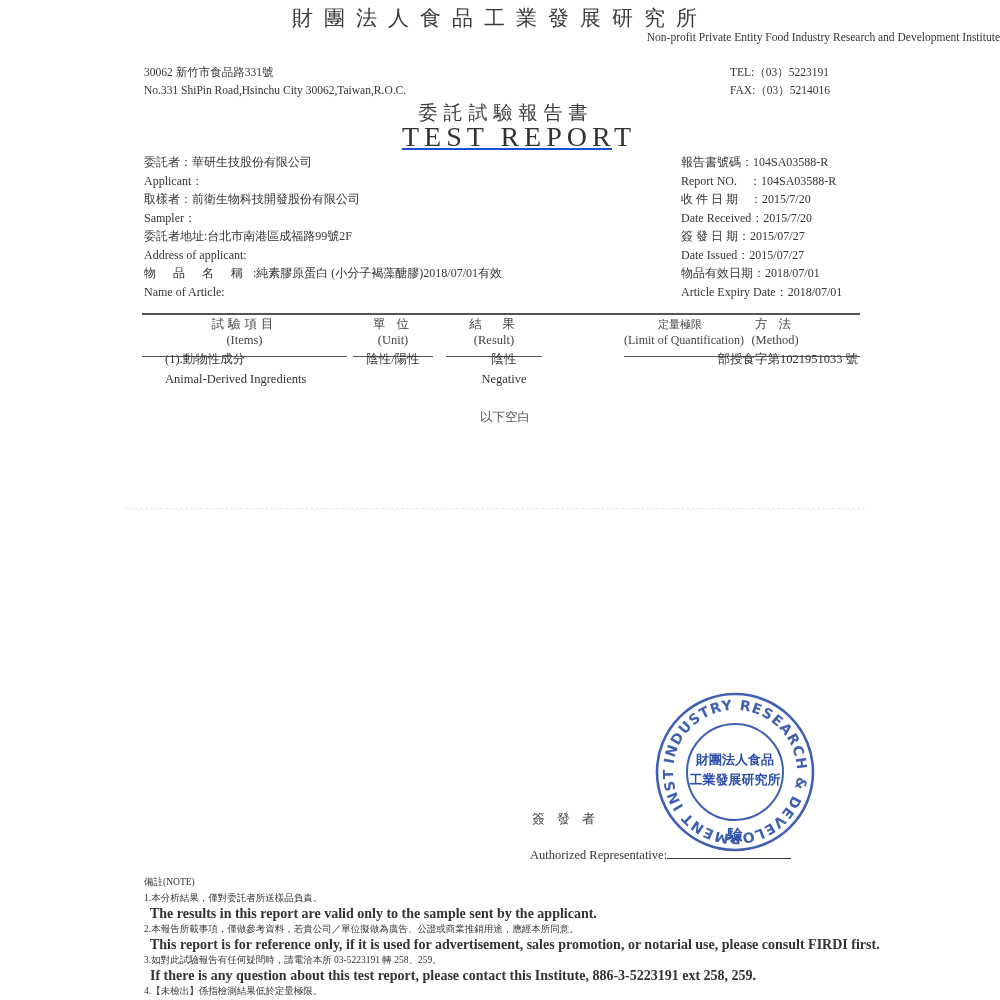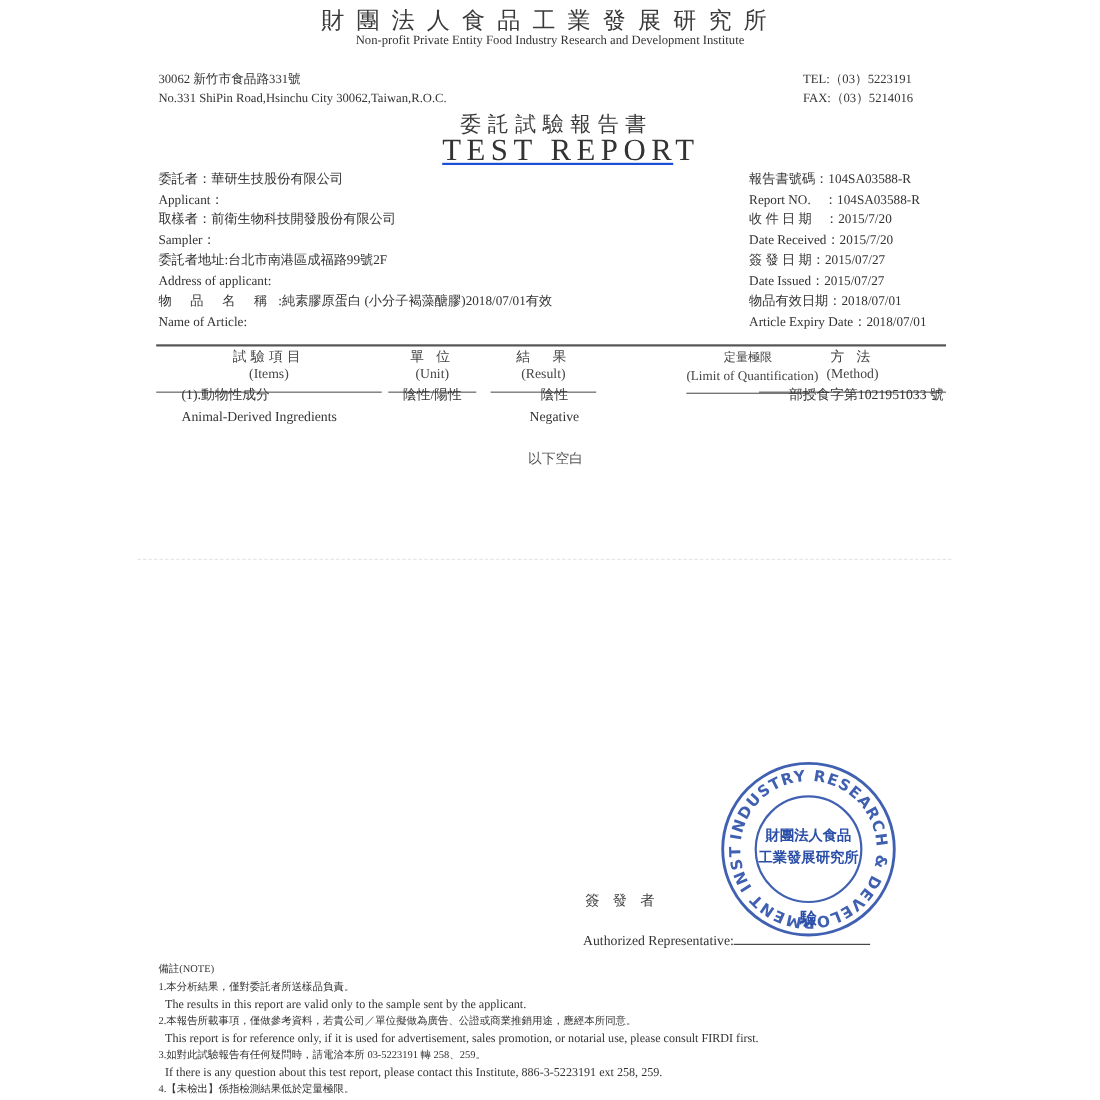--- a/index.html
+++ b/index.html
@@ -1,39 +1,39 @@
 <!DOCTYPE html>
 <html><head>
 <meta charset="utf-8">
 <style>
   * { box-sizing: border-box; margin: 0; padding: 0; }
   html, body { width: 1000px; height: 1000px; background: #ffffff; overflow: hidden; }
   body { font-family: "Liberation Serif", "DejaVu Serif", serif; color: #2a2a2a; position: relative; }
   .abs { position: absolute; white-space: nowrap; }
   .org-cn { top: 4px; left: 0; width: 1000px; text-align: center; font-size: 21px; letter-spacing: 11px; color: #3a3a3a; }
-  .org-en { top: 31px; left: 0; width: 1000px; text-align: center; font-size: 11.5px; color: #333; }
+  .org-en { top: 31px; left: 0; width: 1000px; text-align: right; font-size: 11.5px; color: #333; }
   .addr { font-size: 11.5px; line-height: 18px; color: #333; }
   .title-cn { top: 100px; left: 0; width: 1000px; text-align: center; font-size: 19px; letter-spacing: 6px; color: #3a3a3a; padding-left: 12px; }
   .title-en { top: 126px; left: 402px; width: 210px; text-align: center; font-size: 28px; letter-spacing: 5px; color: #333; border-bottom: 2px solid #1d4ed8; line-height: 22px; }
   .info { font-size: 12px; line-height: 18.5px; color: #333; }
   .info .sp { letter-spacing: 7px; }
   .rule-top { top: 313px; left: 142px; width: 718px; border-top: 2px solid #555; }
   .th { font-size: 12.5px; text-align: center; line-height: 16px; color: #444; }
   .th .cn { letter-spacing: 4px; }
   .th .en { display: block; border-bottom: 1.5px solid #555; padding-bottom: 8px; }
   .th .en.small { font-size: 12px; }
   .cell { font-size: 12.5px; line-height: 20px; color: #333; }
   .blank { top: 409px; left: 480px; font-size: 12.5px; color: #555; }
   .faint-rule { top: 508px; left: 125px; width: 740px; border-top: 1px dashed #e6e6e6; }
   .signer { top: 810px; left: 532px; font-size: 13px; letter-spacing: 12px; color: #444; }
   .auth { top: 848px; left: 530px; font-size: 12.5px; color: #333; }
   .auth-line { display: inline-block; width: 124px; border-bottom: 1px solid #333; height: 11px; vertical-align: baseline; }
   .stamp { top: 690px; left: 648px; width: 175px; height: 165px; }
   .notes { top: 875px; left: 144px; font-size: 9.5px; line-height: 15.5px; color: #333; }
-  .notes .en-note { padding-left: 6px; font-size: 11px; }
+  .notes .en-note { padding-left: 6px; font-size: 14px; font-weight: bold; }
 </style>
 </head>
 <body>
 
 <div class="abs org-cn">財團法人食品工業發展研究所</div>
 <div class="abs org-en">Non-profit Private Entity Food Industry Research and Development Institute</div>
 
 <div class="abs addr" style="top:63px;left:144px;">
   <div>30062 新竹市食品路331號</div>
   <div>No.331 ShiPin Road,Hsinchu City 30062,Taiwan,R.O.C.</div>

